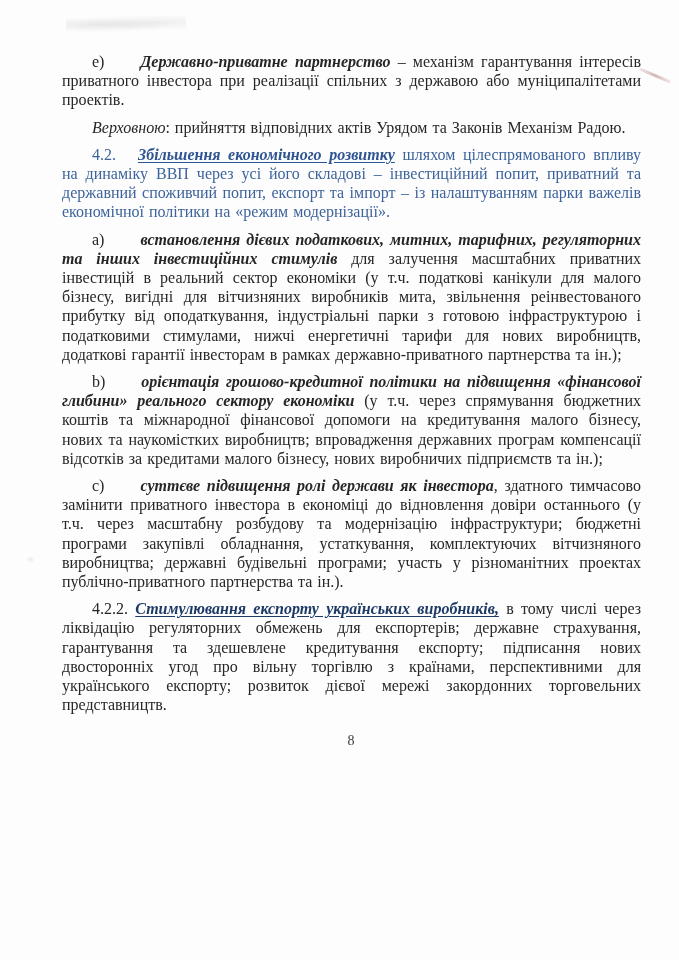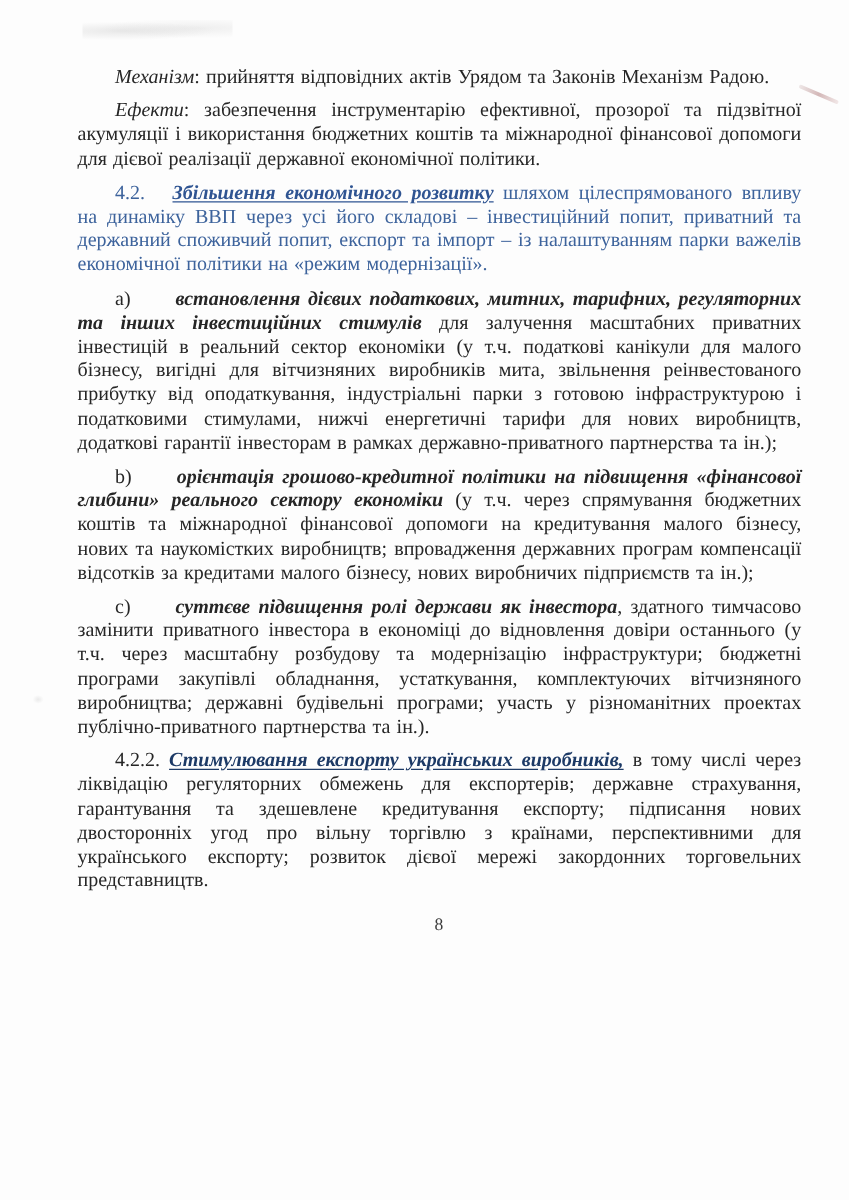--- a/index.html
+++ b/index.html
@@ -82,24 +82,24 @@
 <body>
 
 <div class="page">
 
   <div class="artifact smudge-topleft"></div>
   <div class="artifact pen-mark"></div>
   <div class="artifact speck-left"></div>
 
   <main class="body-text">
 
+    <p class="para"><span>е)</span><span class="gap-wide"></span><span class="b i">Державно-приватне партнерство</span><span> – механізм гарантування інтересів приватного інвестора при реалізації спільних з державою або муніципалітетами проектів.</span></p>
 
-    <p class="para"><span class="i">Механізм</span><span>: прийняття відповідних актів Урядом та Законів Механізм Радою.</span></p>
+    <p class="para"><span class="i">Верховною</span><span>: прийняття відповідних актів Урядом та Законів Механізм Радою.</span></p>
 
-    <p class="para"><span class="i">Ефекти</span><span>: забезпечення інструментарію ефективної, прозорої та підзвітної акумуляції і використання бюджетних коштів та міжнародної фінансової допомоги для дієвої реалізації державної економічної політики.</span></p>
 
     <p class="para blue-para"><span>4.2.</span><span class="gap-med"></span><span class="blue-heading">Збільшення економічного розвитку</span><span> шляхом цілеспрямованого впливу на динаміку ВВП через усі його складові – інвестиційний попит, приватний та державний споживчий попит, експорт та імпорт – із налаштуванням парки важелів економічної політики на «режим модернізації».</span></p>
 
 
     <p class="para"><span>а)</span><span class="gap-wide"></span><span class="b i">встановлення дієвих податкових, митних, тарифних, регуляторних та інших інвестиційних стимулів</span><span> для залучення масштабних приватних інвестицій в реальний сектор економіки (у т.ч. податкові канікули для малого бізнесу, вигідні для вітчизняних виробників мита, звільнення реінвестованого прибутку від оподаткування, індустріальні парки з готовою інфраструктурою і податковими стимулами, нижчі енергетичні тарифи для нових виробництв, додаткові гарантії інвесторам в рамках державно-приватного партнерства та ін.);</span></p>
 
     <p class="para"><span>b)</span><span class="gap-wide"></span><span class="b i">орієнтація грошово-кредитної політики на підвищення «фінансової глибини» реального сектору економіки</span><span> (у т.ч. через спрямування бюджетних коштів та міжнародної фінансової допомоги на кредитування малого бізнесу, нових та наукомістких виробництв; впровадження державних програм компенсації відсотків за кредитами малого бізнесу, нових виробничих підприємств та ін.);</span></p>
 
     <p class="para"><span>с)</span><span class="gap-wide"></span><span class="b i">суттєве підвищення ролі держави як інвестора</span><span>, здатного тимчасово замінити приватного інвестора в економіці до відновлення довіри останнього (у т.ч. через масштабну розбудову та модернізацію інфраструктури; бюджетні програми закупівлі обладнання, устаткування, комплектуючих вітчизняного виробництва; державні будівельні програми; участь у різноманітних проектах публічно-приватного партнерства та ін.).</span></p>
 

